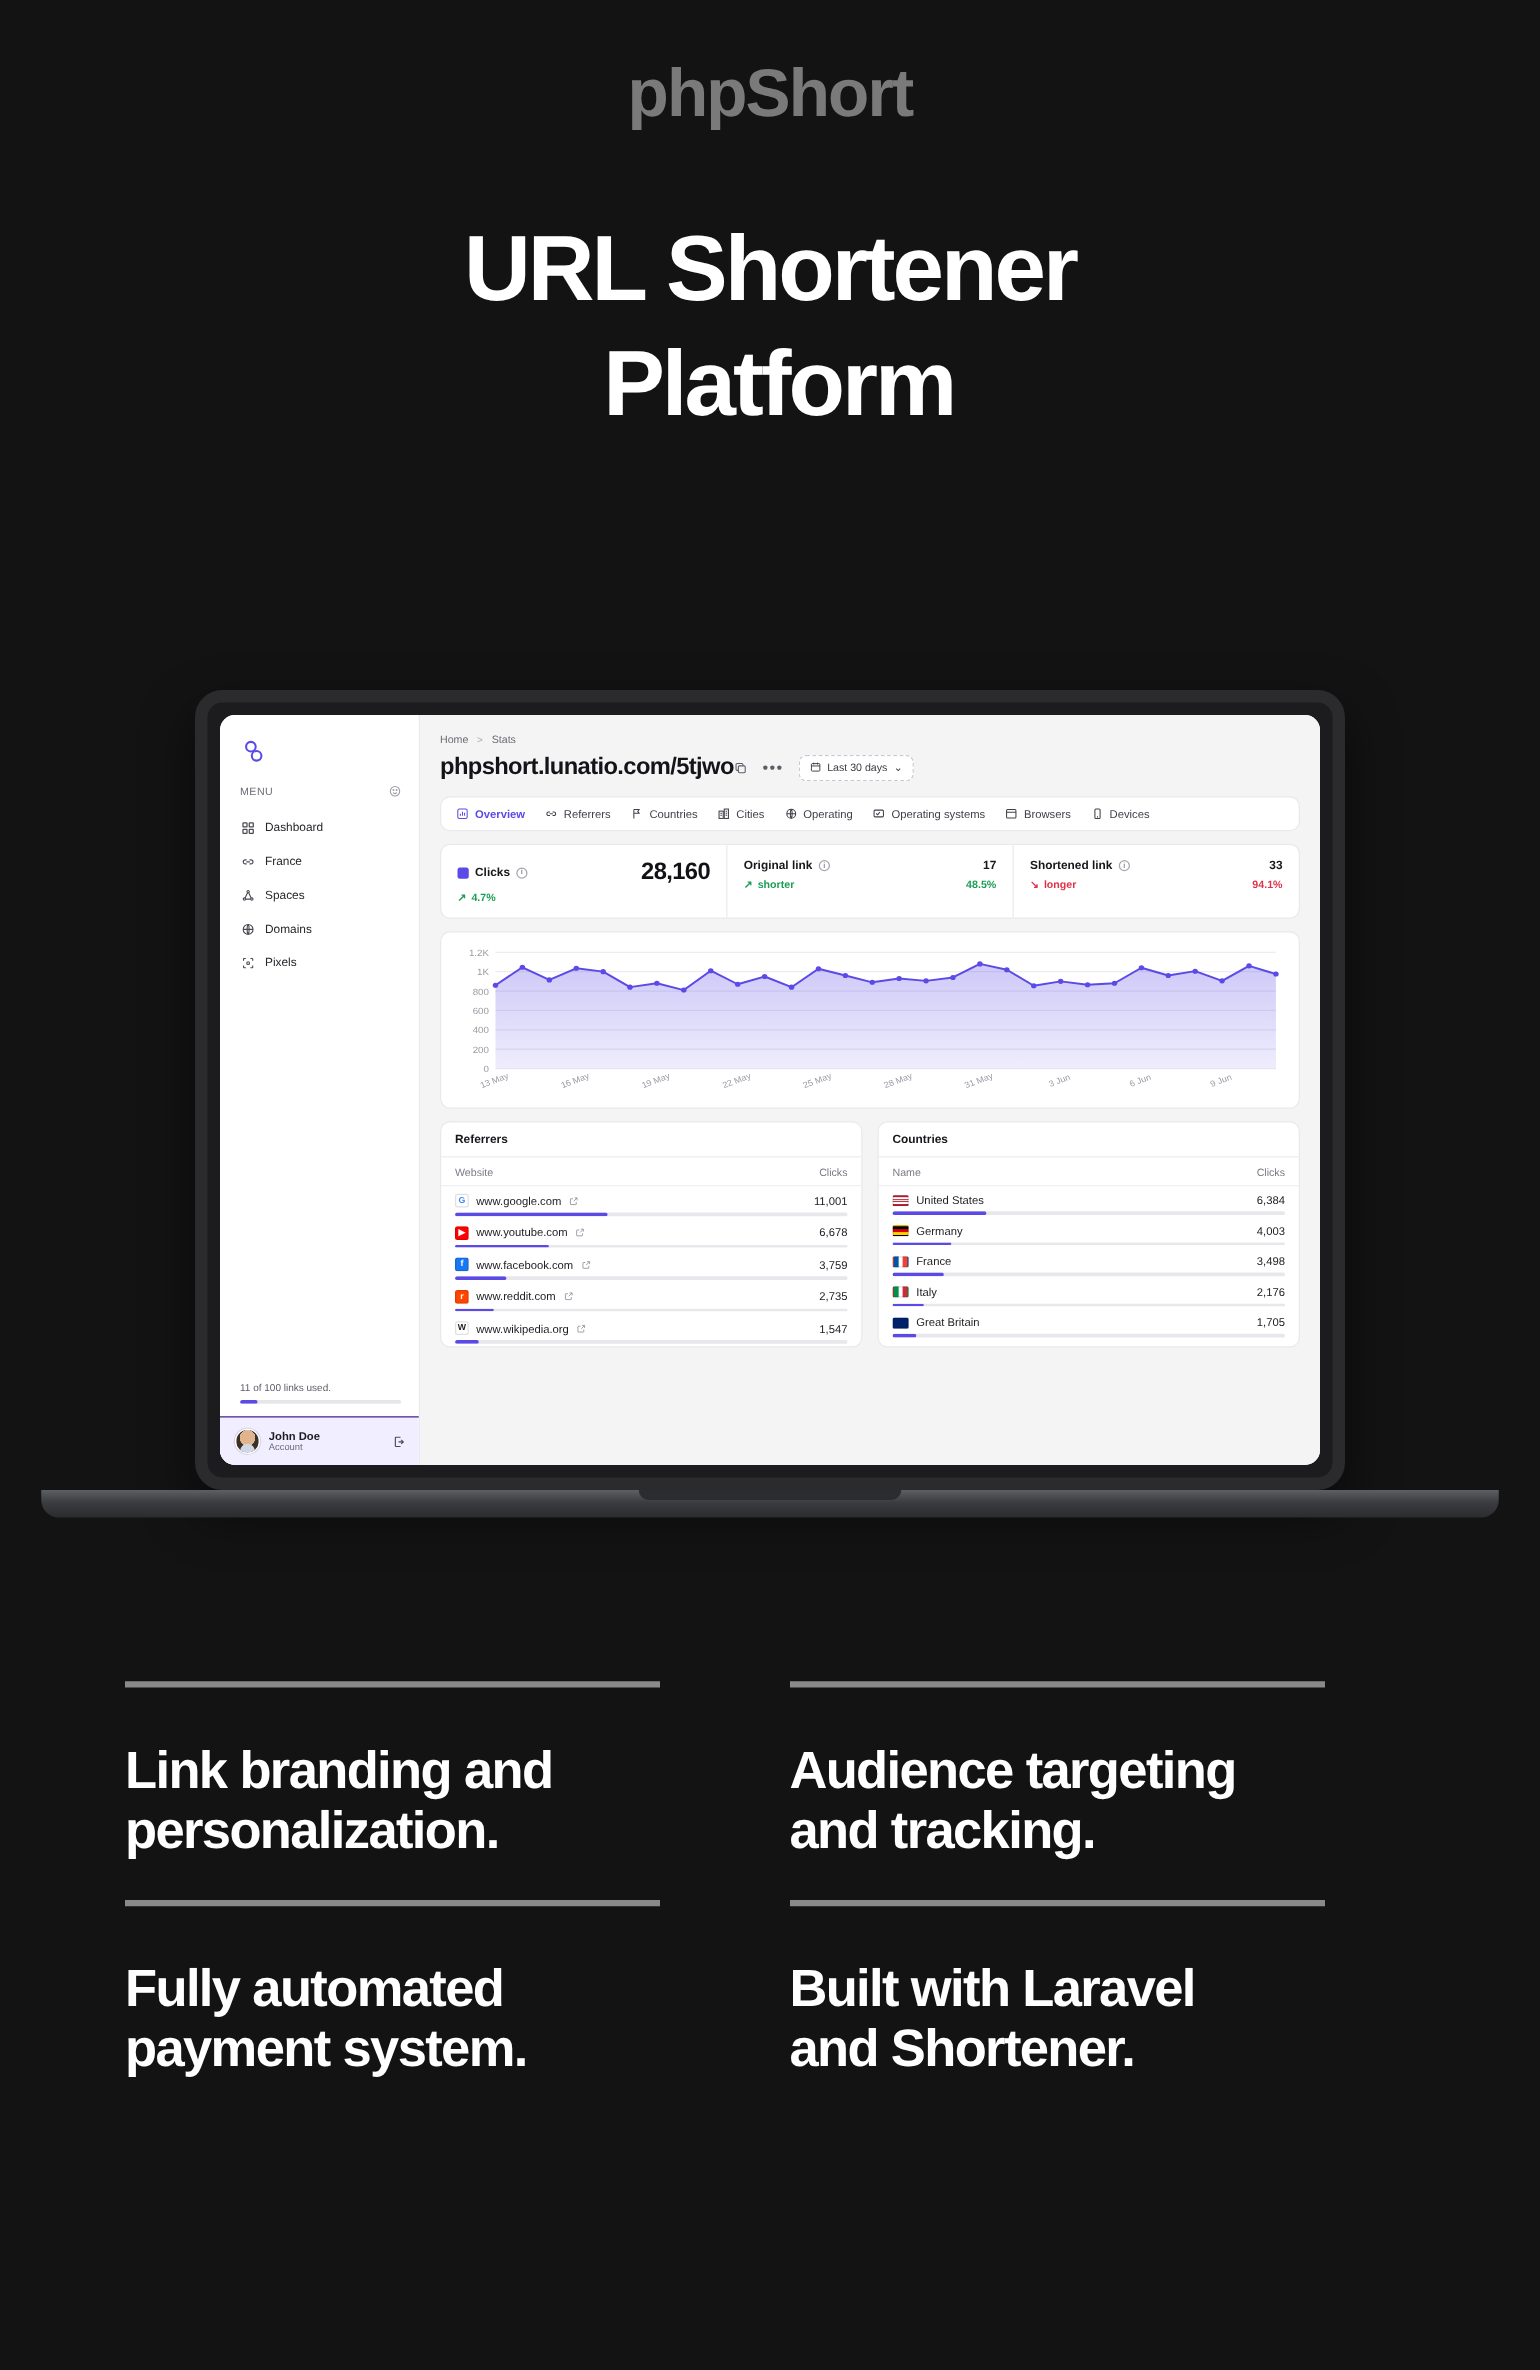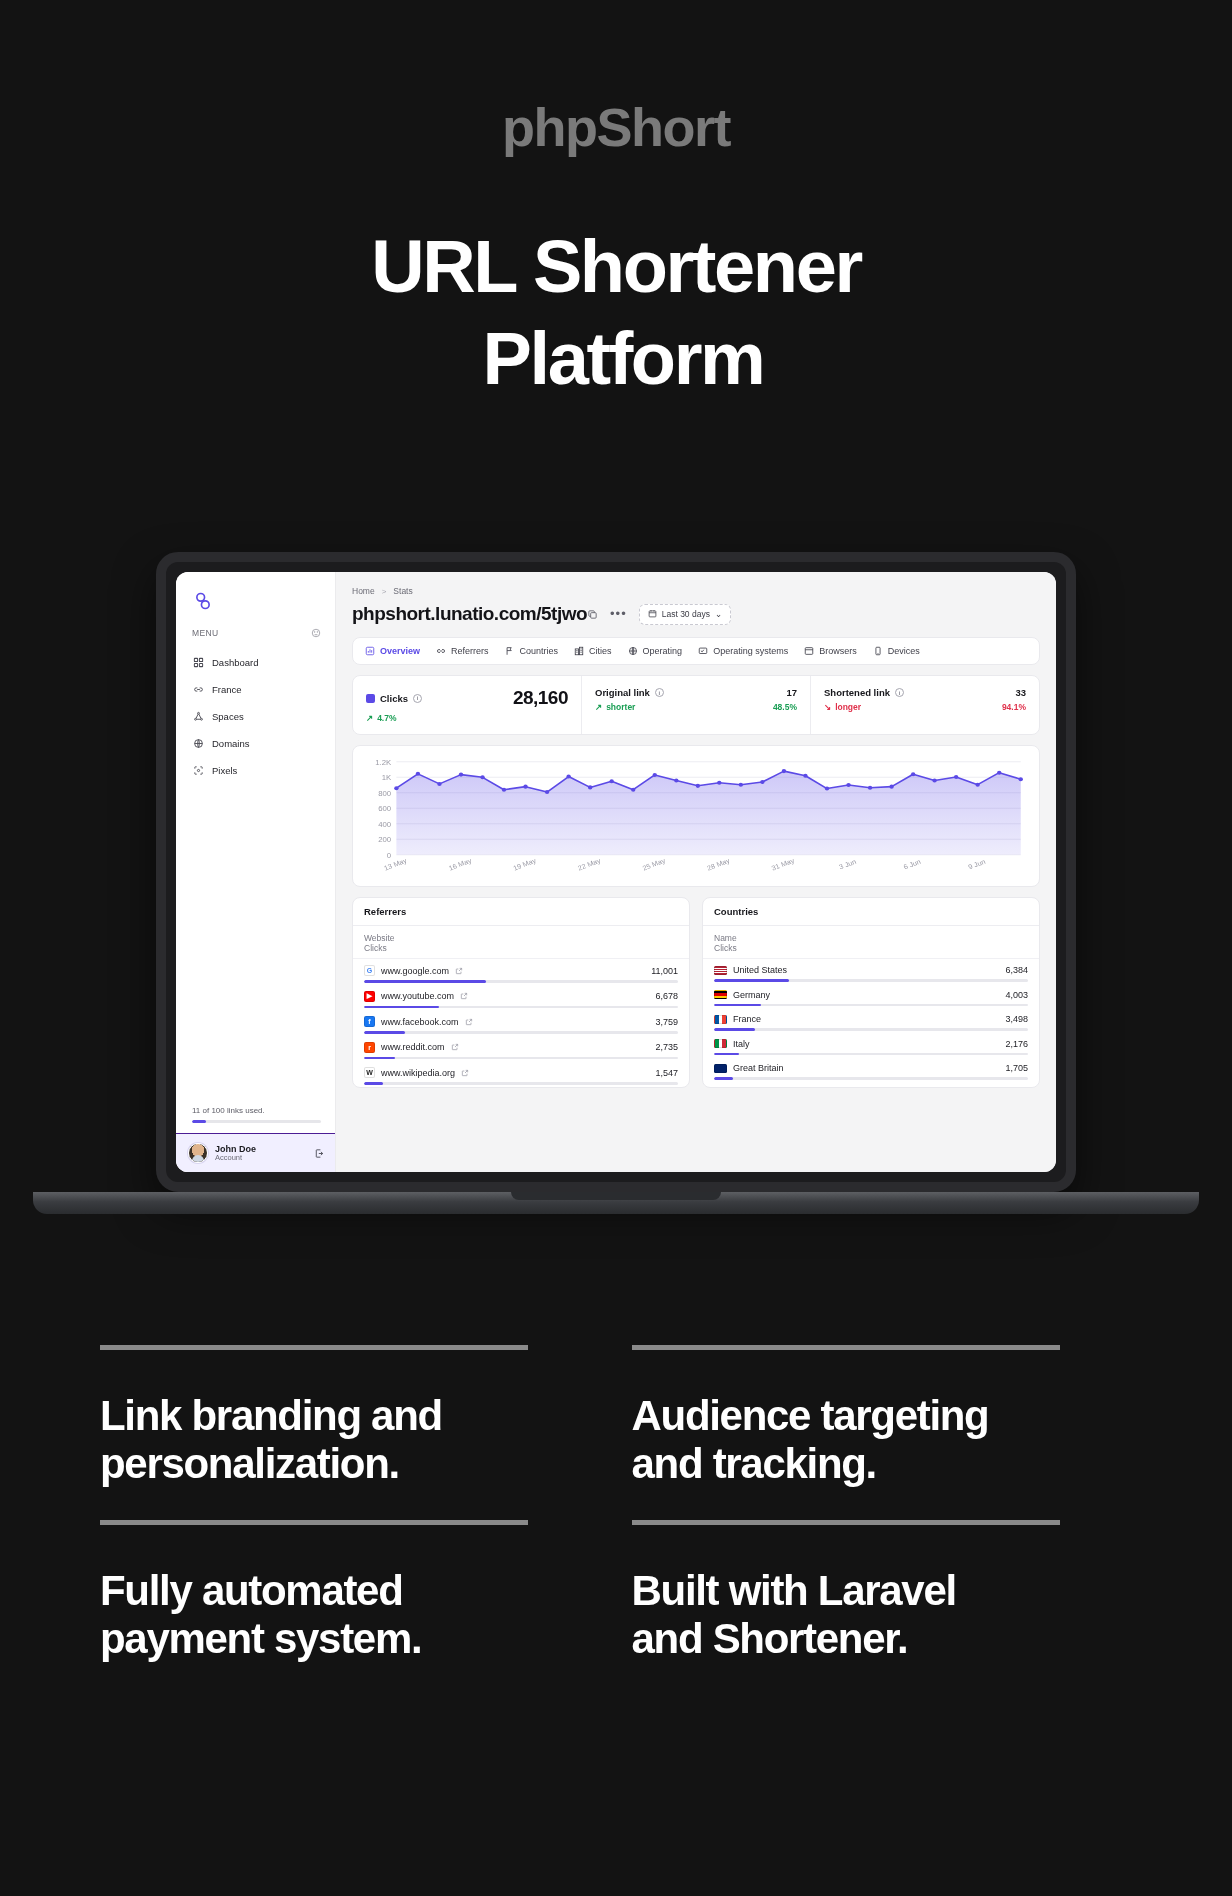--- a/index.html
+++ b/index.html
@@ -11,21 +11,21 @@
   }
   .page { position: relative; width: 1232px; height: 1896px; background: #131313; }
 
   
   .brand {
     text-align: center;
     color: #7a7a7a;
     font-size: 54px;
     font-weight: 700;
     letter-spacing: -1.5px;
-    padding-top: 96px;
+    padding-top: 44px;
   }
   .headline {
     text-align: center;
     color: #ffffff;
     font-size: 74px;
     font-weight: 700;
     letter-spacing: -2.4px;
     line-height: 1.0;
     padding-top: 72px;
   }
@@ -166,21 +166,21 @@
     border: 1px solid #e9e9ed; border-radius: 8px;
     padding: 10px 12px 4px 8px; height: 142px;
   }
   .chart { position: relative; width: 100%; height: 100%; }
   .chart svg { display: block; width: 100%; height: 100%; }
 
   
   .tables { margin-top: 10px; display: flex; gap: 12px; }
   .tcard { flex: 1; background: #fff; border: 1px solid #e9e9ed; border-radius: 8px; overflow: hidden; }
   .tcard-h { padding: 8px 11px; border-bottom: 1px solid #ededf1; font-size: 9.5px; font-weight: 700; color: #16161b; }
-  .tcols { display: flex; justify-content: space-between; padding: 7px 11px 5px 11px; font-size: 8.5px; color: #7a7a85; border-bottom: 1px solid #f0f0f4; flex-direction: column; }
+  .tcols { display: flex; justify-content: space-between; padding: 7px 11px 5px 11px; font-size: 8.5px; color: #7a7a85; border-bottom: 1px solid #f0f0f4; }
   .trow { padding: 6px 11px 2px 11px; }
   .trow-top { display: flex; align-items: center; justify-content: space-between; }
   .trow-left { display: flex; align-items: center; gap: 6px; font-size: 9px; color: #1c1c22; }
   .ext { color:#9797a2; display:flex; }
   .trow-val { font-size: 9px; color: #1c1c22; font-weight: 500; }
   .mini { margin-top: 4px; height: 2.5px; background: #e7e7ec; border-radius: 2px; overflow: hidden; }
   .mini i { display: block; height: 100%; background: #5b4ae6; border-radius: 2px; }
   .favi { width: 11px; height: 11px; border-radius: 2px; display:flex;align-items:center;justify-content:center; font-size:7px; font-weight:700; color:#fff; flex:0 0 11px;}
   .flag { width: 13px; height: 9px; border-radius: 1.5px; overflow: hidden; display:flex; flex:0 0 13px; border:.5px solid rgba(0,0,0,.12); }
 

